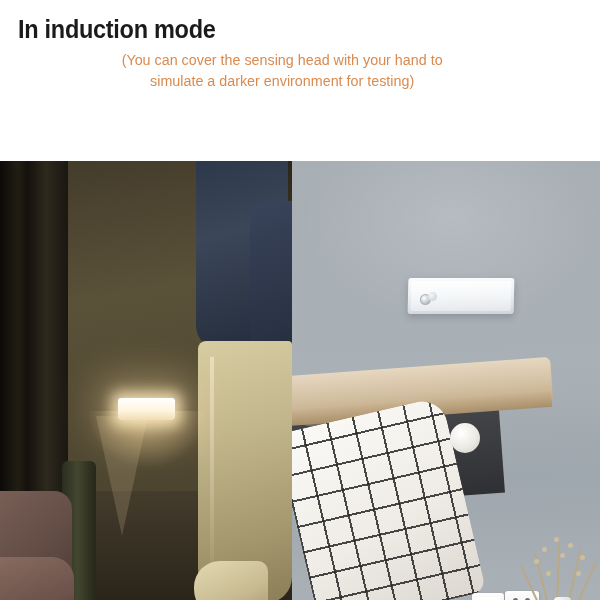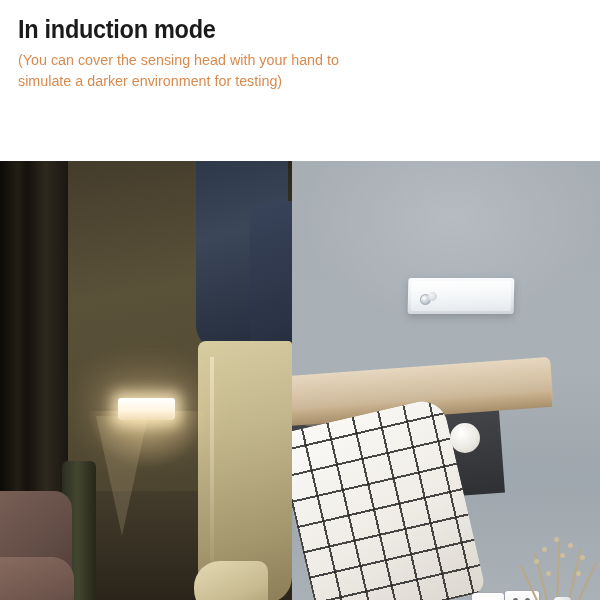--- a/index.html
+++ b/index.html
@@ -53,21 +53,21 @@
   .sub-block { margin-top: 17px; }
 
   .note {
     font-size: 15.4px;
     line-height: 21px;
     color: #d98a4f;
     white-space: nowrap;
     transform: scaleX(0.93);
     transform-origin: left center;
   }
-  .note-block { margin-top: 4px; }
+  .note-block { margin-top: 4px; text-align: center; }
 
   
   .photos {
     position: absolute;
     left: 0; top: 161px;
     width: 600px;
     height: 439px;
     display: flex;
     background: #000;
   }

